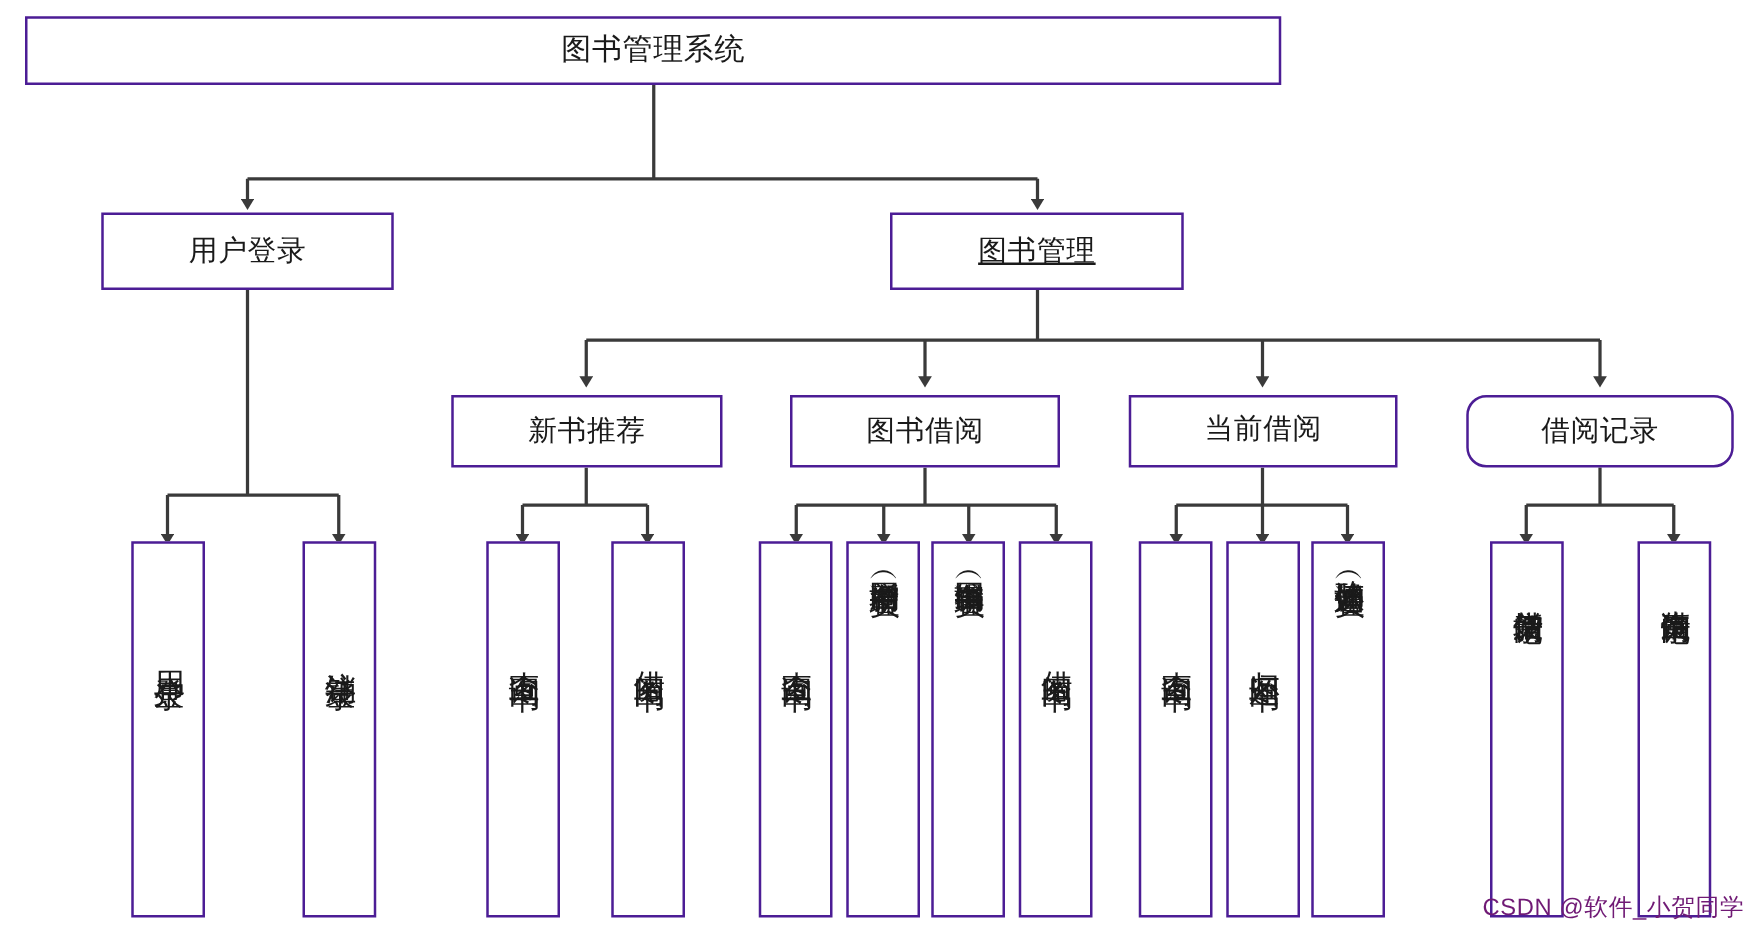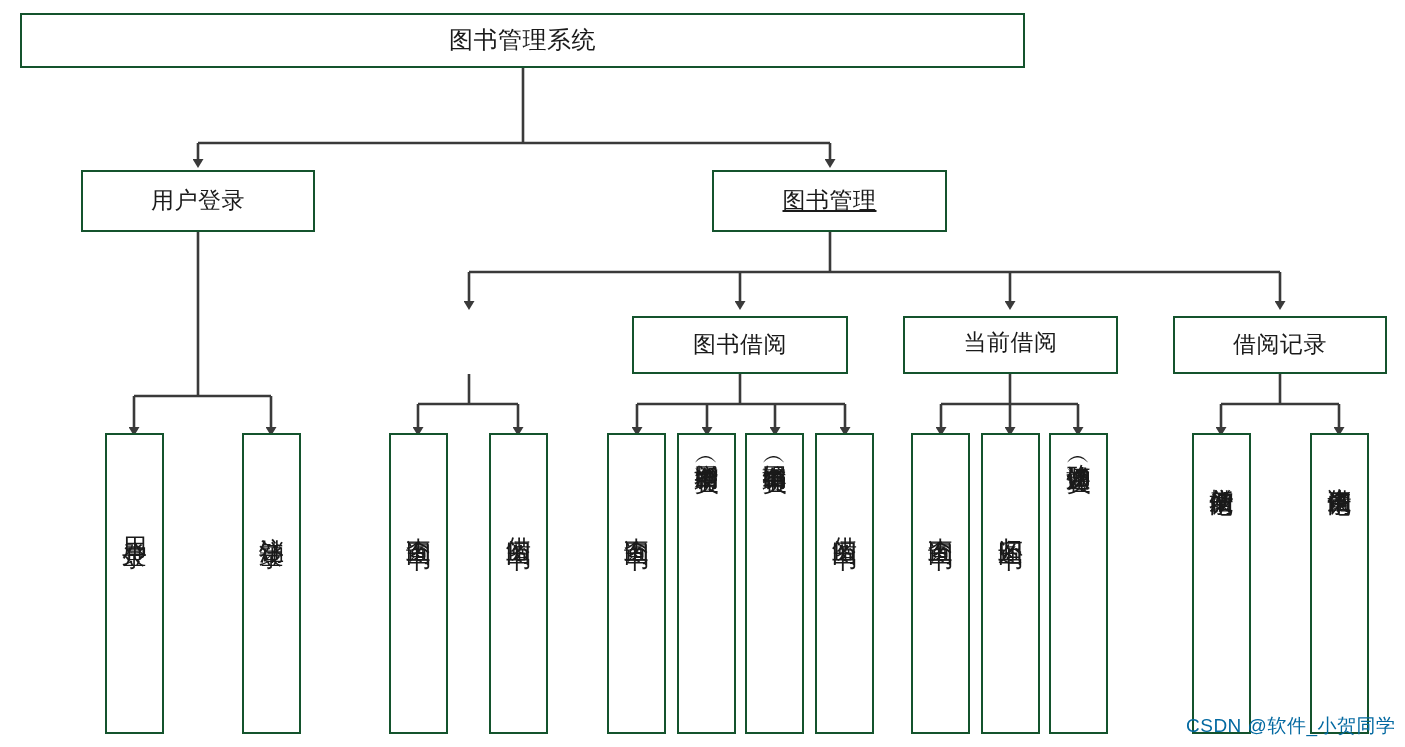--- a/index.html
+++ b/index.html
@@ -14,21 +14,21 @@
   #canvas {
     position: relative;
     width: 1405px;
     height: 747px;
     background: #ffffff;
     overflow: hidden;
   }
   .node {
     position: absolute;
     box-sizing: border-box;
-    border: 2px solid #14532d;
+    border: 2px solid #4c1d95;
     background: #ffffff;
     display: flex;
     align-items: center;
     justify-content: center;
     text-align: center;
     line-height: 1.18;
   }
   .node-label {
     display: block;
   }
@@ -65,21 +65,21 @@
     top: 0;
     width: 1405px;
     height: 747px;
     pointer-events: none;
   }
   .watermark {
     position: absolute;
     left: 1186px;
     top: 713px;
     font-size: 19px;
-    color: #0369a1;
+    color: #701a75;
     white-space: nowrap;
     letter-spacing: 0.5px;
   }
 </style>
 </head>
 <body>
 
 <div id="canvas">
 
   <svg class="edges" viewBox="0 0 1405 747" xmlns="http://www.w3.org/2000/svg">
@@ -136,27 +136,30 @@
     <span class="node-label">图书管理系统</span>
   </div>
 
   <div class="node h" style="left:81px; top:170px; width:234px; height:62px;">
     <span class="node-label">用户登录</span>
   </div>
   <div class="node h" style="left:712px; top:170px; width:235px; height:62px;text-decoration:underline;">
     <span class="node-label">图书管理</span>
   </div>
 
+  <div class="node h" style="left:361px; top:316px; width:217px; height:58px;">
+    <span class="node-label">新书推荐</span>
+  </div>
   <div class="node h" style="left:632px; top:316px; width:216px; height:58px;">
     <span class="node-label">图书借阅</span>
   </div>
   <div class="node h" style="left:903px; top:316px; width:215px; height:58px;font-family:Liberation Mono, monospace;">
     <span class="node-label">当前借阅</span>
   </div>
-  <div class="node h" style="left:1173px; top:316px; width:214px; height:58px;">
+  <div class="node h" style="left:1173px; top:316px; width:214px; height:58px;border-radius:16px;">
     <span class="node-label">借阅记录</span>
   </div>
 
   <div class="node v" style="left:105px; top:433px; width:59px; height:301px; padding-top:82px;">
     <span class="node-label">用户登录</span>
   </div>
   <div class="node v" style="left:242px; top:433px; width:59px; height:301px; padding-top:82px;">
     <span class="node-label">注销登录</span>
   </div>
 

